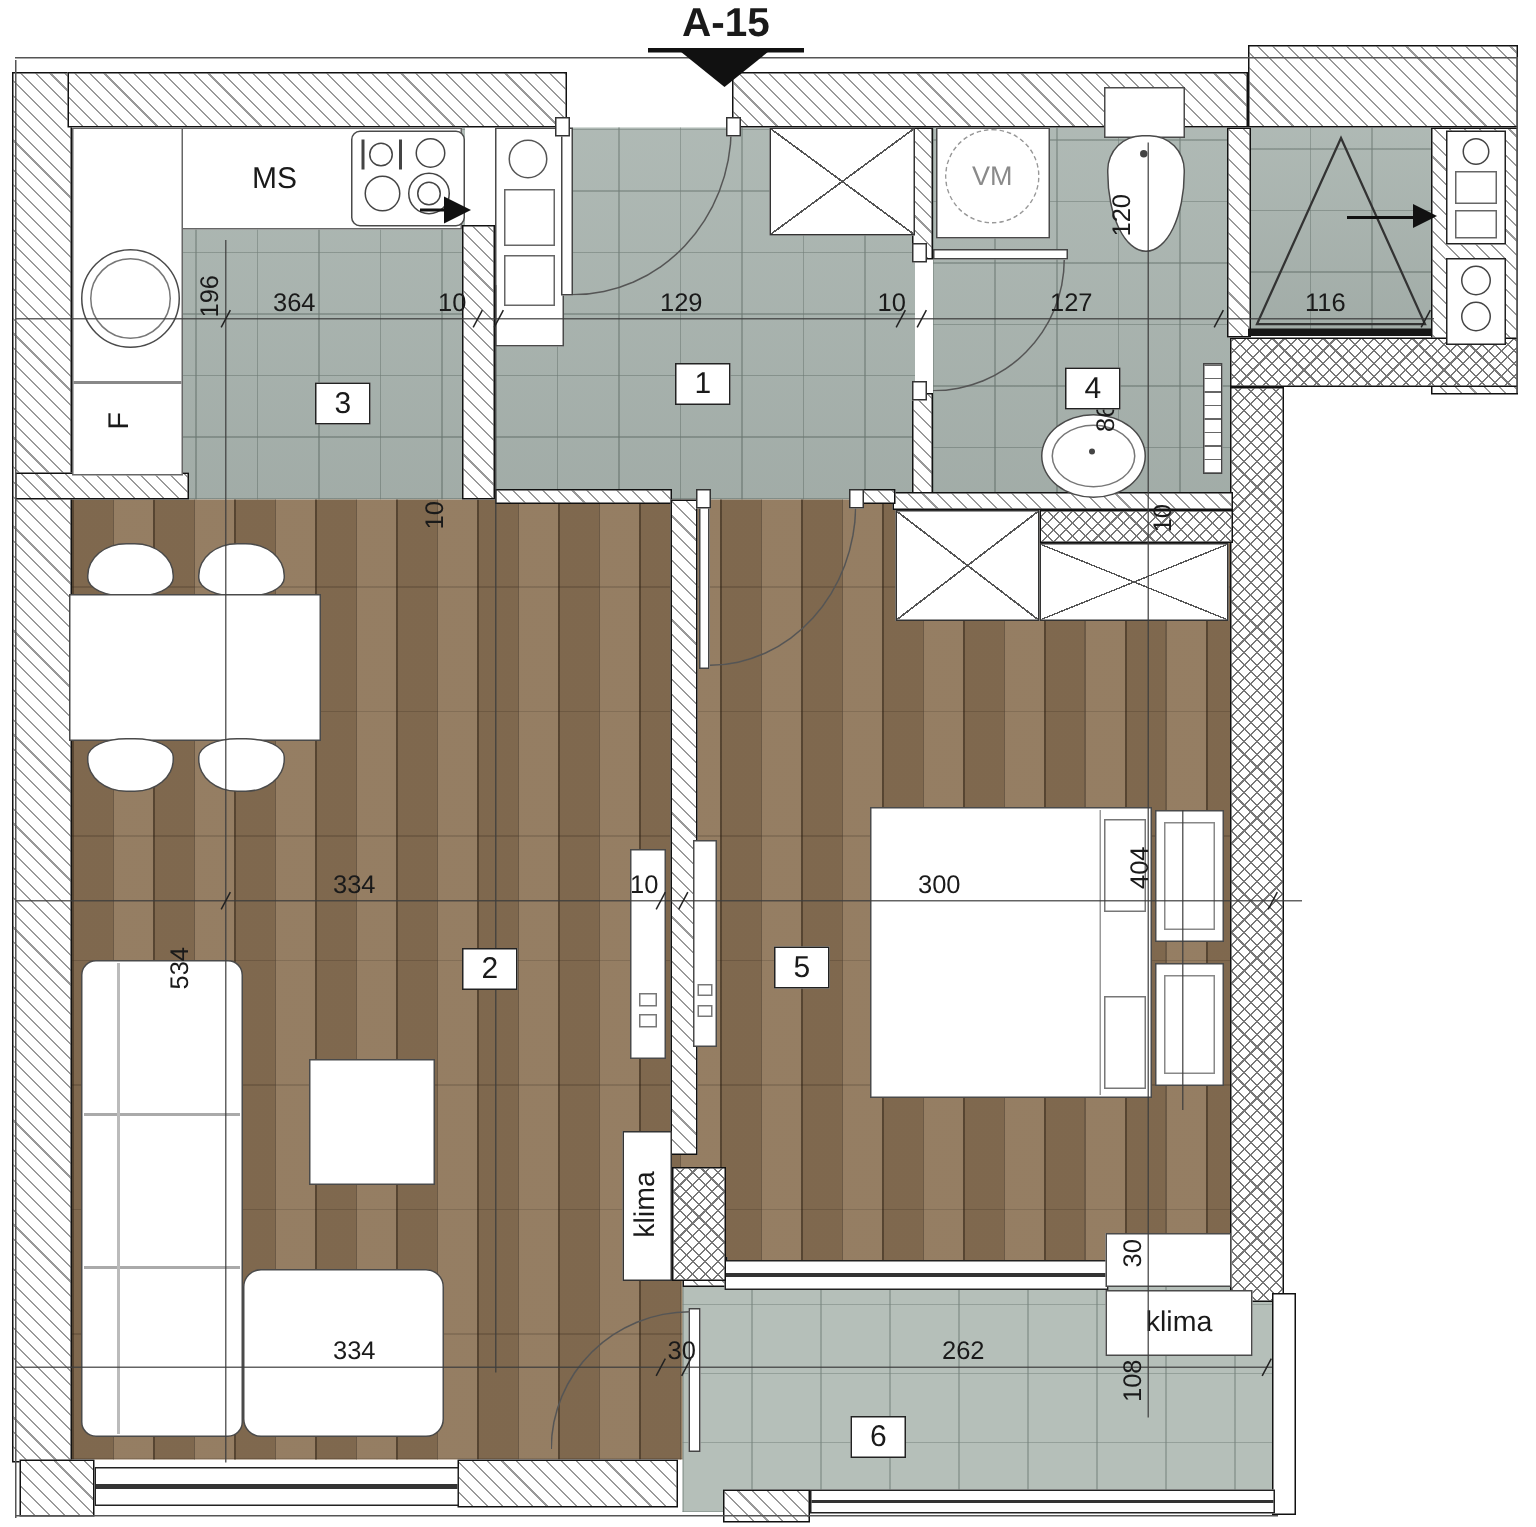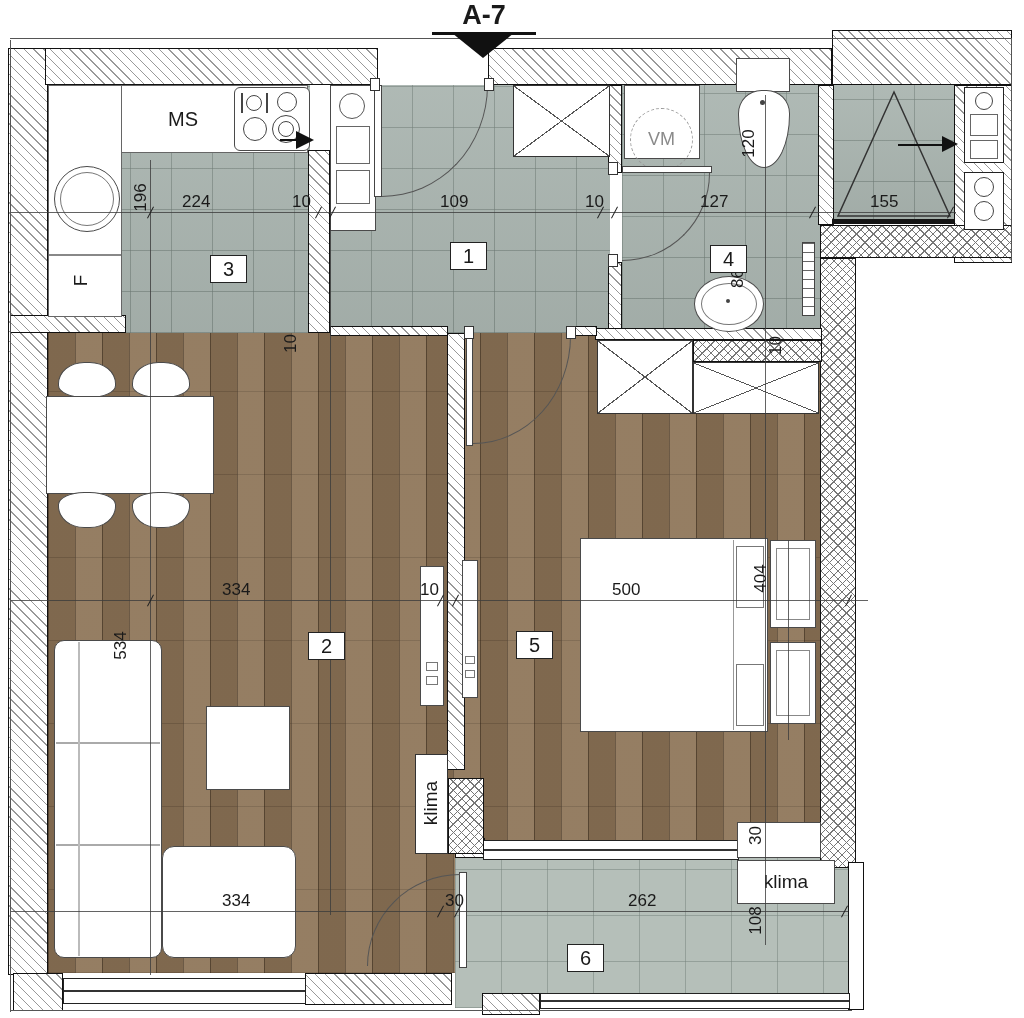--- a/index.html
+++ b/index.html
@@ -102,21 +102,21 @@
   <div class="abs circ" style="left:339px;top:93px;width:26px;height:26px;border:1.3px solid #555;"></div>
   <div class="abs furn" style="left:336px;top:126px;width:34px;height:38px;border-color:#666;"></div>
   <div class="abs furn" style="left:336px;top:170px;width:34px;height:34px;border-color:#666;"></div>
   <div class="abs" style="left:280px;top:139px;width:16px;height:2px;background:#111;"></div>
   <div class="abs" style="left:296px;top:131px;width:0;height:0;border-top:9px solid transparent;border-bottom:9px solid transparent;border-left:18px solid #111;"></div>
 
   <div class="abs leaf" style="left:374px;top:85px;width:8px;height:112px;"></div>
   <div class="abs" style="left:382px;top:85px;width:106px;height:112px;border-right:1.5px solid #555;border-bottom:1.5px solid #555;border-bottom-right-radius:100% 100%;"></div>
   <div class="abs xbox" style="left:513px;top:85px;width:97px;height:72px;"></div>
   <div class="abs furn" style="left:624px;top:85px;width:76px;height:74px;"></div>
-  <div class="abs dash" style="left:630px;top:108px;width:63px;height:63px;">
+  <div class="abs dash" style="left:630px;top:86px;width:63px;height:63px;">
     <span>VM</span>
   </div>
   <div class="abs furn" style="left:736px;top:58px;width:54px;height:34px;"></div>
   <div class="abs furn" style="left:738px;top:90px;width:52px;height:78px;border-radius:45% 45% 50% 50% / 30% 30% 68% 68%;"></div>
   <div class="abs circ" style="left:760px;top:100px;width:5px;height:5px;background:#444;"></div>
 
   <div class="abs leaf" style="left:622px;top:166px;width:90px;height:7px;"></div>
   <div class="abs" style="left:622px;top:173px;width:88px;height:88px;border-right:1.5px solid #555;border-bottom:1.5px solid #555;border-bottom-right-radius:100% 100%;"></div>
   <div class="abs furn" style="left:694px;top:276px;width:70px;height:56px;border-radius:50%;"></div>
   <div class="abs" style="left:701px;top:283px;width:56px;height:42px;border:1px solid #777;border-radius:50%;"></div>
@@ -200,33 +200,33 @@
   <div class="abs tick" style="left:838px;top:911px;"></div>
 
   <div class="abs post" style="left:370px;top:78px;"></div>
   <div class="abs post" style="left:484px;top:78px;"></div>
   <div class="abs post" style="left:608px;top:162px;"></div>
   <div class="abs post" style="left:608px;top:254px;"></div>
   <div class="abs post" style="left:464px;top:326px;"></div>
   <div class="abs post" style="left:566px;top:326px;"></div>
 
   <div class="abs dim dv" style="left:118px;top:189px;">196</div>
-  <div class="abs dim" style="left:182px;top:192px;">224</div>
+  <div class="abs dim" style="left:182px;top:192px;">364</div>
   <div class="abs dim" style="left:292px;top:192px;">10</div>
-  <div class="abs dim" style="left:440px;top:192px;">109</div>
+  <div class="abs dim" style="left:440px;top:192px;">129</div>
   <div class="abs dim" style="left:585px;top:192px;">10</div>
   <div class="abs dim" style="left:700px;top:192px;">127</div>
-  <div class="abs dim" style="left:870px;top:192px;">155</div>
+  <div class="abs dim" style="left:870px;top:192px;">116</div>
   <div class="abs dim dv" style="left:726px;top:135px;">120</div>
   <div class="abs dim dv" style="left:715px;top:270px;">86</div>
   <div class="abs dim dv" style="left:753px;top:337px;">10</div>
   <div class="abs dim dv" style="left:268px;top:335px;">10</div>
   <div class="abs dim" style="left:222px;top:580px;">334</div>
   <div class="abs dim" style="left:420px;top:580px;">10</div>
-  <div class="abs dim" style="left:612px;top:580px;">500</div>
+  <div class="abs dim" style="left:612px;top:580px;">300</div>
   <div class="abs dim dv" style="left:738px;top:570px;">404</div>
   <div class="abs dim dv" style="left:98px;top:637px;">534</div>
   <div class="abs dim" style="left:222px;top:891px;">334</div>
   <div class="abs dim" style="left:445px;top:891px;">30</div>
   <div class="abs dim" style="left:628px;top:891px;">262</div>
   <div class="abs dim dv" style="left:733px;top:827px;">30</div>
   <div class="abs dim dv" style="left:733px;top:912px;">108</div>
 
   <div class="abs roomno" style="left:450px;top:242px;">
       <span>1</span>
@@ -249,16 +249,16 @@
 
   <div class="abs lbl" style="left:168px;top:108px;font-size:20px;">MS</div>
   <div class="abs lbl dv" style="left:58px;top:272px;font-size:19px;">F</div>
   <div class="abs lbl" style="left:403px;top:792px;width:56px;text-align:center;transform:rotate(-90deg);transform-origin:center;font-size:19px;">klima</div>
 
   <div class="abs" style="left:10px;top:38px;width:1002px;height:1px;background:#555;"></div>
   <div class="abs" style="left:10px;top:40px;width:1px;height:972px;background:#555;"></div>
   <div class="abs" style="left:1011px;top:38px;width:1px;height:224px;background:#555;"></div>
   <div class="abs" style="left:10px;top:1010px;width:842px;height:1px;background:#555;"></div>
 
-  <div class="abs title" style="left:432px;top:0px;width:104px;">A-7</div>
+  <div class="abs title" style="left:432px;top:0px;width:104px;">A-15</div>
   <div class="abs" style="left:452px;top:33px;width:0;height:0;border-left:31px solid transparent;border-right:31px solid transparent;border-top:25px solid #111;"></div>
 
 </div>
 
 </body></html>

